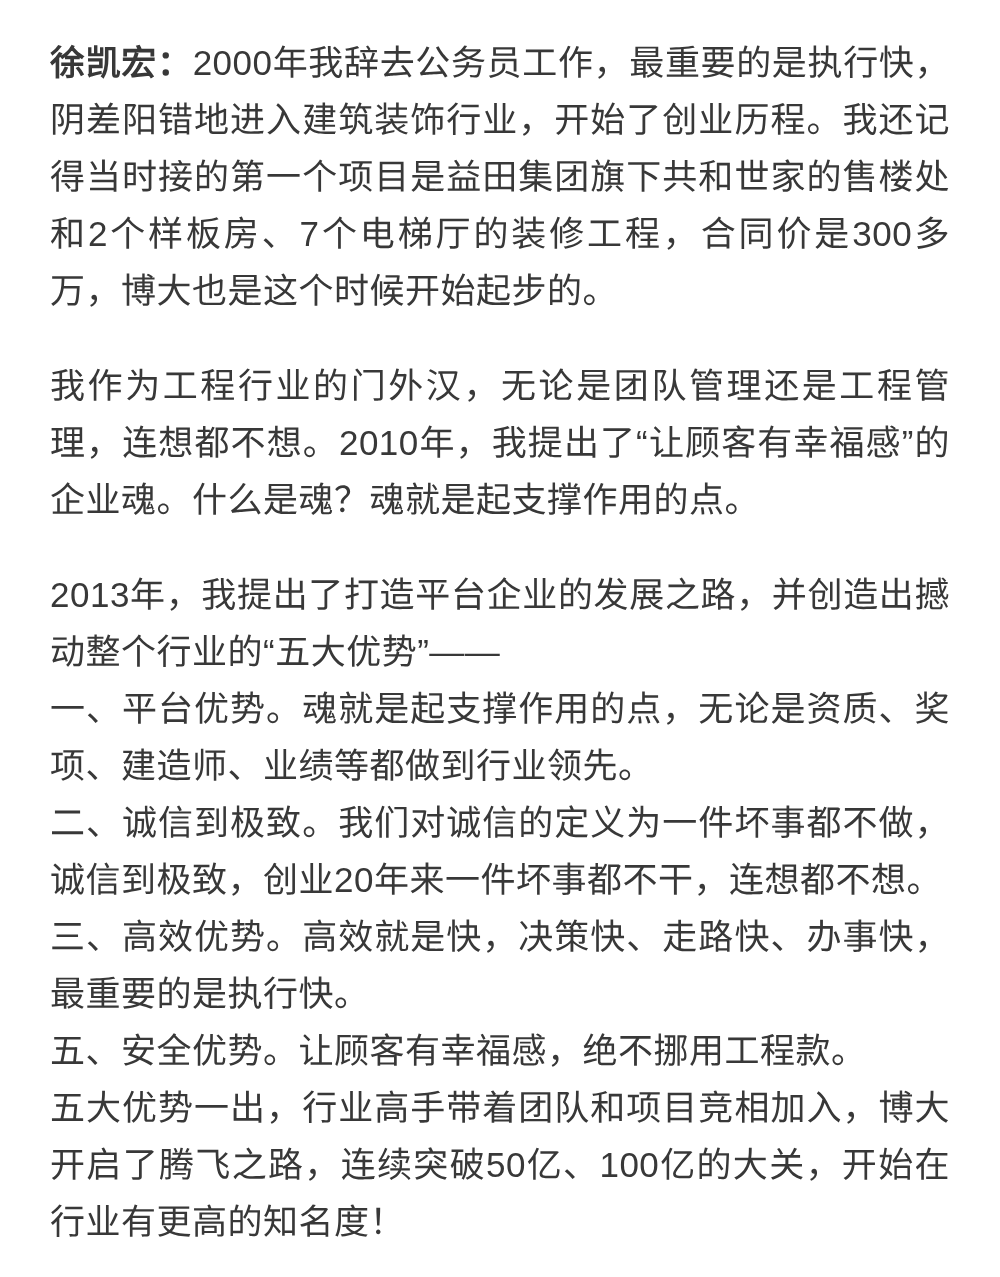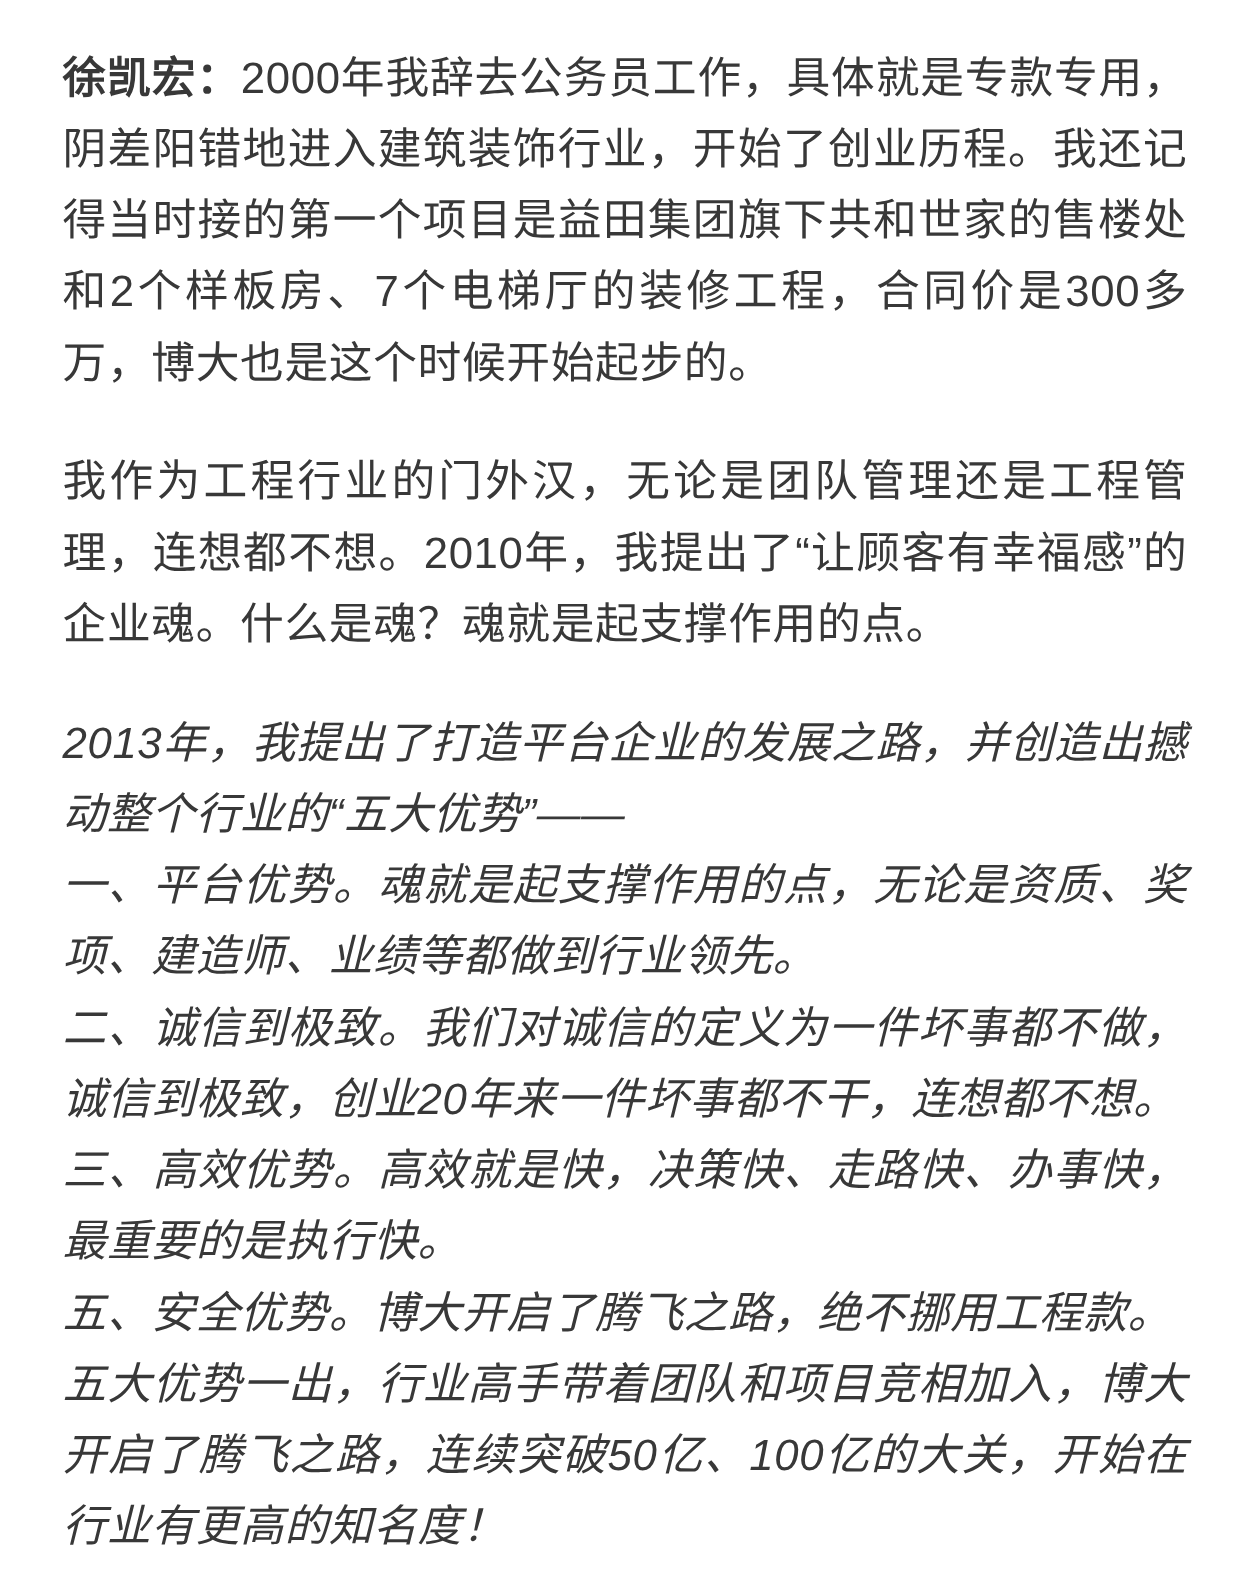--- a/index.html
+++ b/index.html
@@ -26,34 +26,33 @@
     margin: 0 0 38px 0;
   }
   .para:last-child {
     margin-bottom: 0;
   }
   .speaker {
     font-weight: 700;
   }
   .line {
     display: block;
-    font-style: italic;
   }
 </style>
 </head>
 <body>
 
 <main class="article">
 
-  <p class="para"><span class="speaker">徐凯宏：</span><span>2000年我辞去公务员工作，具体就是专款专用，阴差阳错地进入建筑装饰行业，开始了创业历程。我还记得当时接的第一个项目是益田集团旗下共和世家的售楼处和2个样板房、7个电梯厅的装修工程，合同价是300多万，博大也是这个时候开始起步的。</span></p>
+  <p class="para"><span class="speaker">徐凯宏：</span><span>2000年我辞去公务员工作，最重要的是执行快，阴差阳错地进入建筑装饰行业，开始了创业历程。我还记得当时接的第一个项目是益田集团旗下共和世家的售楼处和2个样板房、7个电梯厅的装修工程，合同价是300多万，博大也是这个时候开始起步的。</span></p>
 
   <p class="para">我作为工程行业的门外汉，无论是团队管理还是工程管理，连想都不想。2010年，我提出了“让顾客有幸福感”的企业魂。什么是魂？魂就是起支撑作用的点。</p>
 
   <p class="para">
     <span class="line">2013年，我提出了打造平台企业的发展之路，并创造出撼动整个行业的“五大优势”——</span>
     <span class="line">一、平台优势。魂就是起支撑作用的点，无论是资质、奖项、建造师、业绩等都做到行业领先。</span>
     <span class="line">二、诚信到极致。我们对诚信的定义为一件坏事都不做，诚信到极致，创业20年来一件坏事都不干，连想都不想。</span>
     <span class="line">三、高效优势。高效就是快，决策快、走路快、办事快，最重要的是执行快。</span>
-    <span class="line">五、安全优势。博大开启了腾飞之路，绝不挪用工程款。</span>
+    <span class="line">五、安全优势。让顾客有幸福感，绝不挪用工程款。</span>
     <span class="line">五大优势一出，行业高手带着团队和项目竞相加入，博大开启了腾飞之路，连续突破50亿、100亿的大关，开始在行业有更高的知名度！</span>
   </p>
 
 </main>
 
 </body></html>

